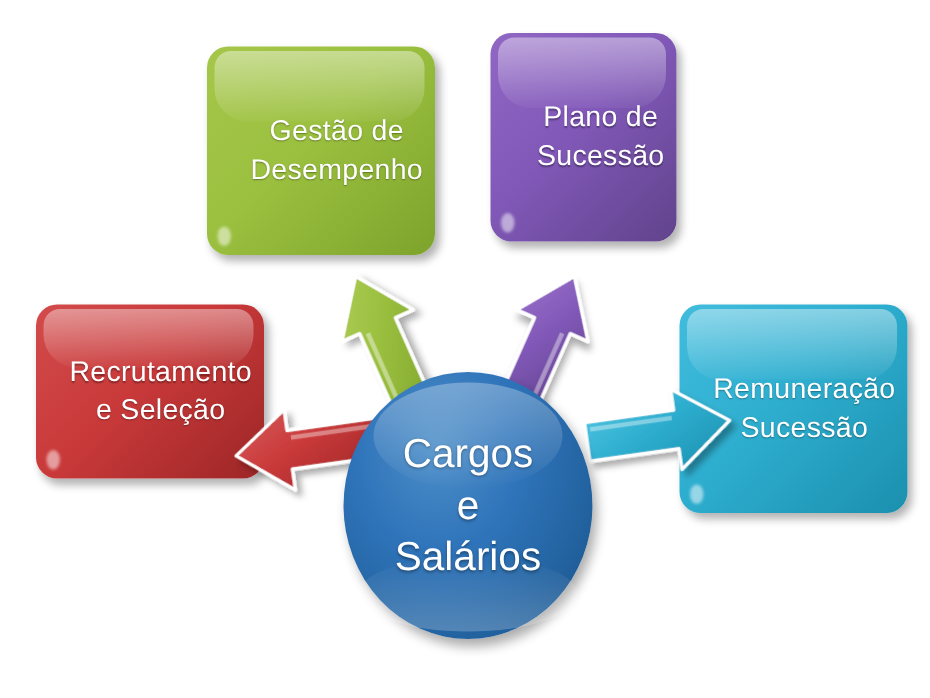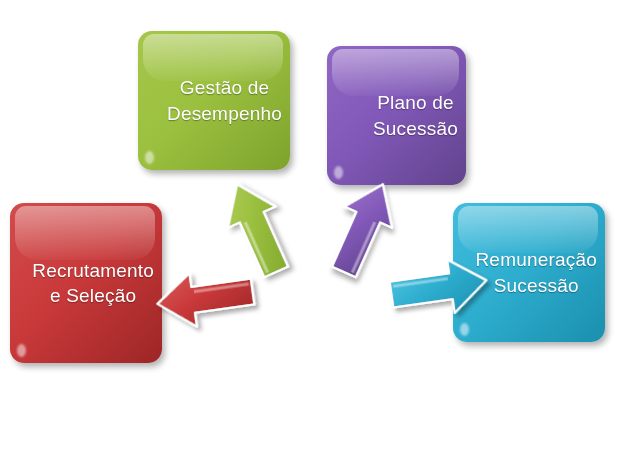--- a/index.html
+++ b/index.html
@@ -215,29 +215,34 @@
         <path d="M9 26 L64 26" stroke="#ffffff" stroke-opacity="0.38" stroke-width="3" fill="none"></path>
       </g>
     </svg>
   </div>
 
   <div class="node node-green" id="node-gestao" style="left:138px; top:31px; width:152px; height:139px;">
     <span class="label">Gestão de
 Desempenho</span>
   </div>
 
-  <div class="node node-purple" id="node-plano" style="left:327px; top:46px; width:139px; height:139px;">
+  <div class="node node-purple" id="node-plano" style="left:327px; top:22px; width:124px; height:139px;">
     <span class="label">Plano de
 Sucessão</span>
   </div>
 
-  <div class="node node-red" id="node-recrutamento" style="left:10px; top:203px; width:152px; height:160px;">
+  <div class="node node-red" id="node-recrutamento" style="left:24px; top:203px; width:152px; height:116px;">
     <span class="label">Recrutamento
 e Seleção</span>
   </div>
 
   <div class="node node-teal" id="node-remuneracao" style="left:453px; top:203px; width:152px; height:139px;">
     <span class="label">Remuneração
 Sucessão</span>
   </div>
 
+  <div id="center-ellipse">
+    <span class="label">Cargos
+e
+Salários</span>
+  </div>
 
 </div>
 
 </body></html>

